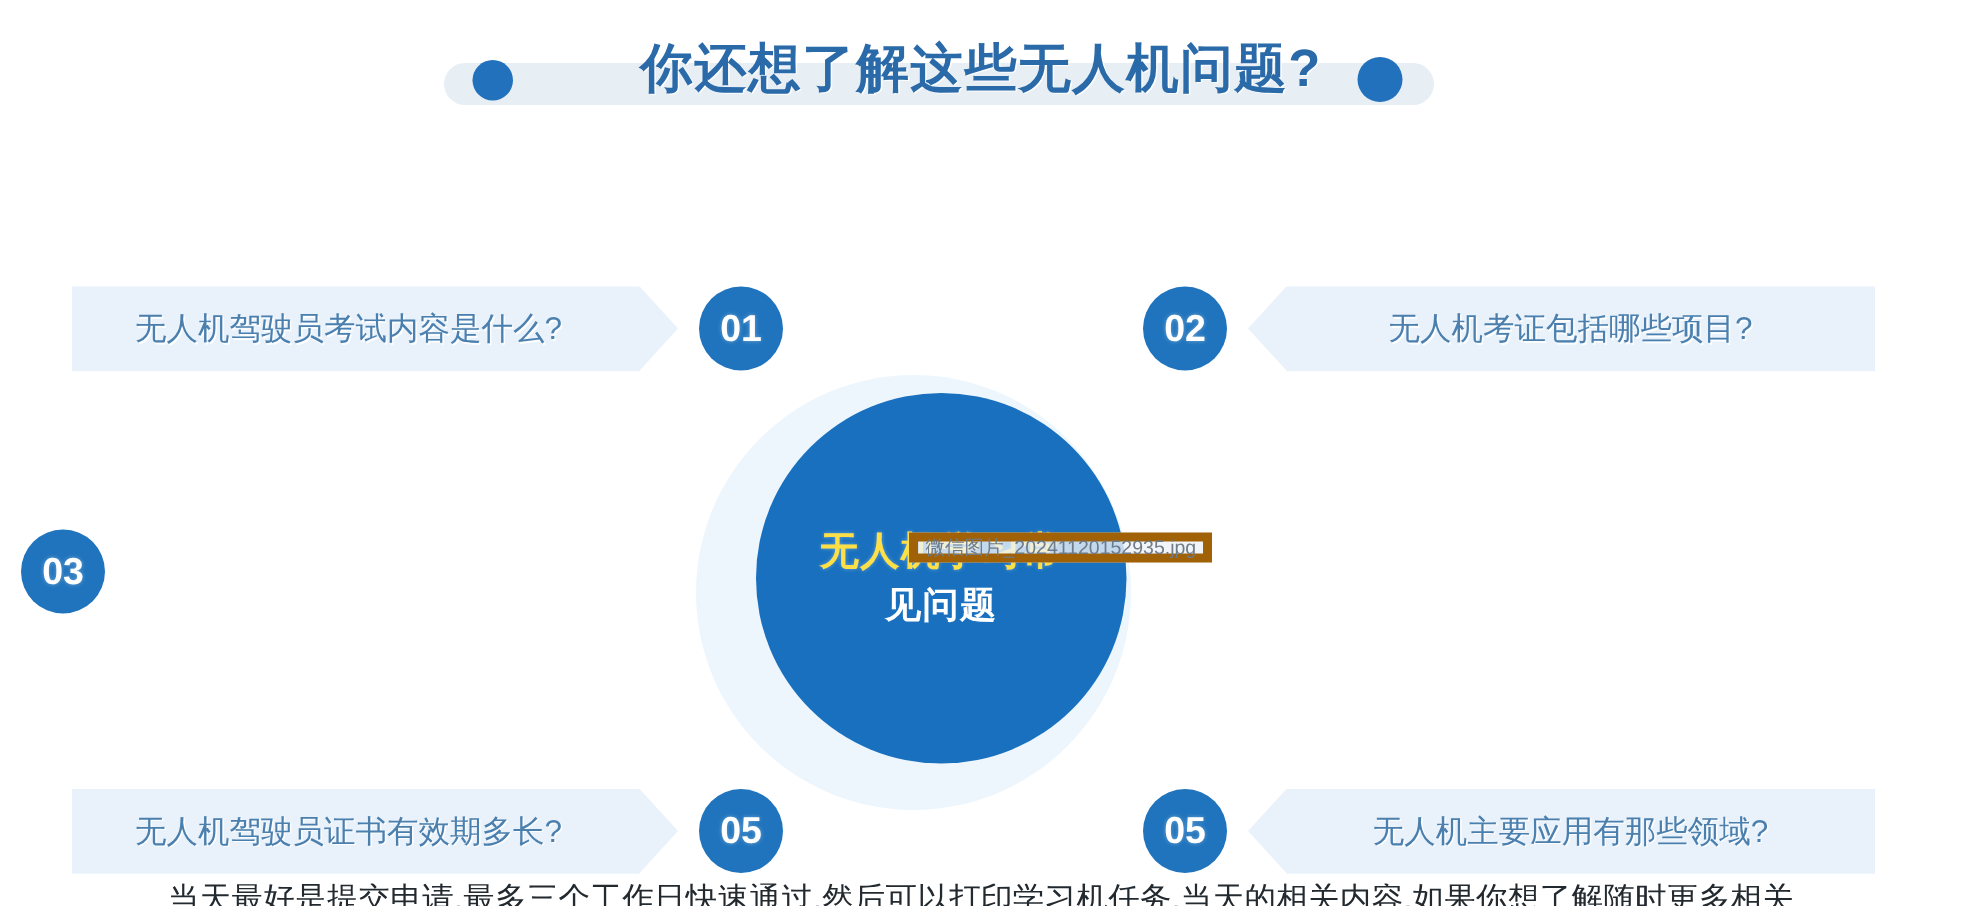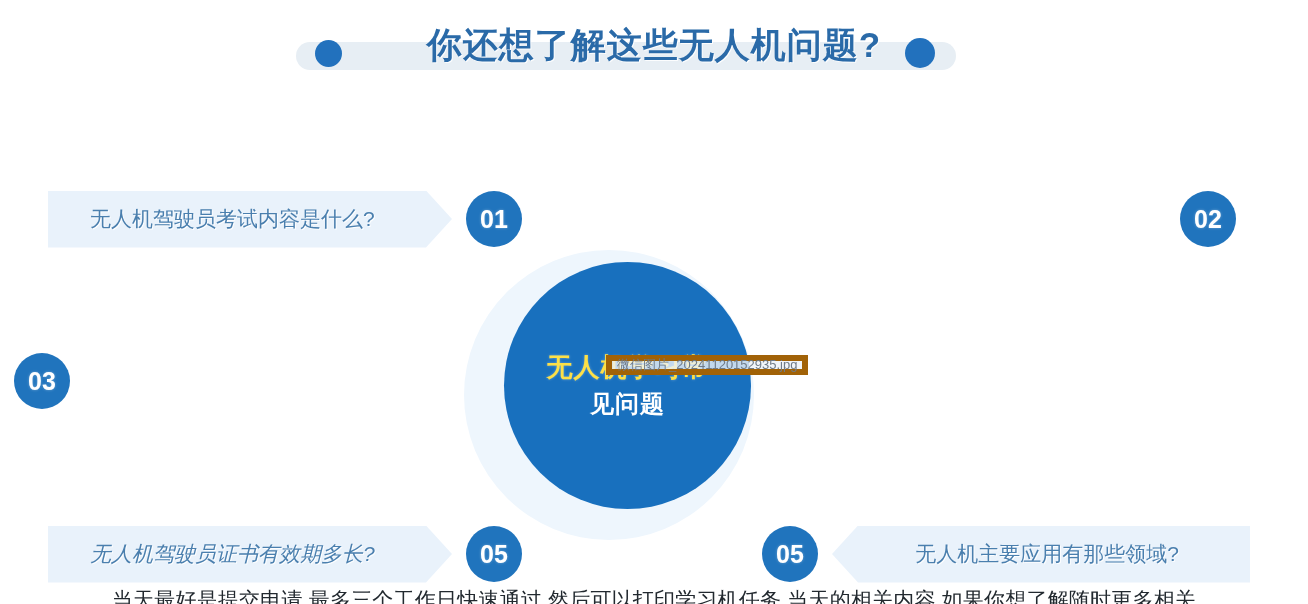--- a/index.html
+++ b/index.html
@@ -174,21 +174,21 @@
   #row-1 .qa-side.right { right: 58px; }
   #row-2 .qa-side.left  { left: 0px; }
   #row-2 .qa-side.right { right: 0px; }
   #row-3 .qa-side.left  { left: 48px; }
   #row-3 .qa-side.right { right: 58px; }
 
   #row-1 .qa-box.left  { width: 404px; }
   #row-1 .qa-box.right { width: 418px; }
   #row-2 .qa-box.left  { width: 392px; }
   #row-2 .qa-box.right { width: 466px; }
-  #row-3 .qa-box.left  { width: 404px; font-style: italic; }
+  #row-3 .qa-box.left  { width: 404px; }
   #row-3 .qa-box.right { width: 418px; }
 
   #row-1 .qa-box.right, #row-2 .qa-box.right, #row-3 .qa-box.right {
     justify-content: center;
     padding: 0 28px 0 40px;
   }
 
   
   #watermark-tooltip {
     position: absolute;
@@ -245,20 +245,21 @@
 
   <div class="qa-row" id="row-1">
     <div class="qa-side left">
       <div class="qa-box left">无人机驾驶员考试内容是什么?</div>
       <div class="gap-l"></div>
       <div class="qa-badge">01</div>
     </div>
     <div class="qa-side right">
       <div class="qa-badge">02</div>
       <div class="gap-r"></div>
+      <div class="qa-box right">无人机考证包括哪些项目?</div>
     </div>
   </div>
 
   <div class="qa-row" id="row-2">
     <div class="qa-side left">
       <div class="gap-l"></div>
       <div class="qa-badge">03</div>
     </div>
   </div>
 

